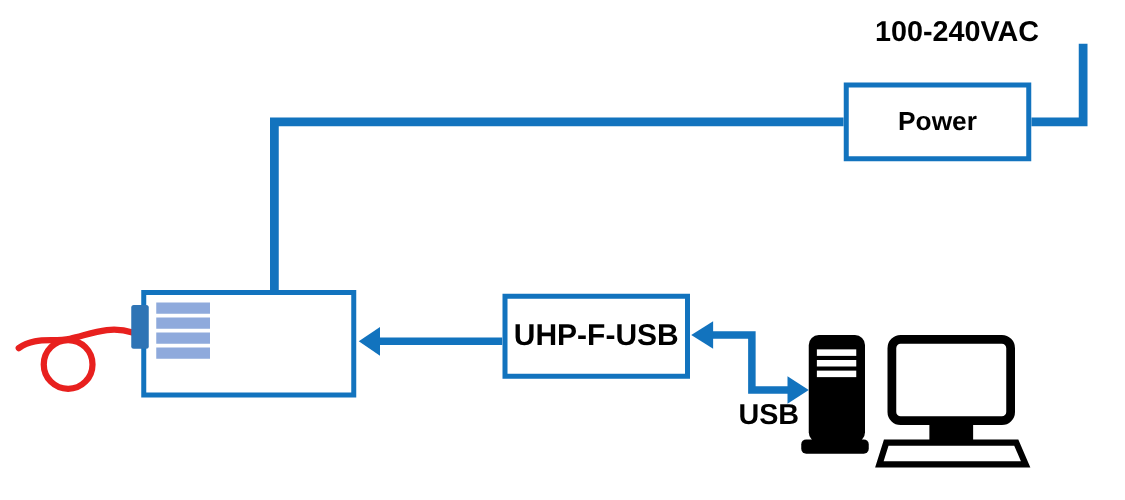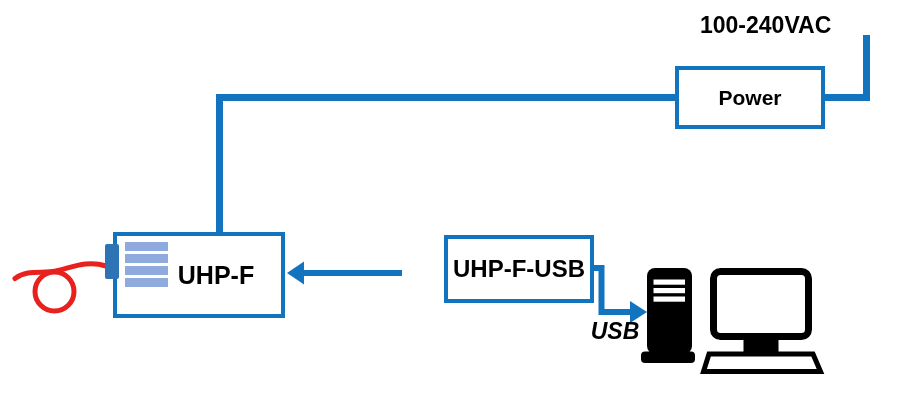--- a/index.html
+++ b/index.html
@@ -42,21 +42,20 @@
     position: absolute;
     left: calc(50% + 17px);
     top: 50%;
     transform: translate(-50%, -50%);
     font-size: 25px;
     white-space: nowrap;
   }
   .box-uhpfusb {
     left: 402px; top: 235px; width: 150px; height: 68px;
     font-size: 24px;
-    margin-left: 42px;
   }
   .vent-bars {
     position: absolute;
     left: 8px; top: 6px;
     z-index: 3;
   }
   .vent-bar {
     width: 43px; height: 9px;
     background: #8FAADC;
     margin-bottom: 3px;
@@ -77,21 +76,20 @@
     white-space: nowrap;
   }
   .label-ac {
     left: 700px; top: 12px; width: 156px;
     font-size: 23px;
   }
   .label-usb {
     left: 589px; top: 318px; width: 52px;
     text-align: center;
     font-size: 23px;
-    font-style: italic;
   }
 </style>
 </head>
 <body>
 
 <div class="canvas">
 
   <svg class="wires" width="900" height="400" viewBox="0 0 900 400">
 
     <path d="M 866.5 35 L 866.5 97.5 L 825 97.5" fill="none" stroke="#1273BE" stroke-width="7"></path>
@@ -130,21 +128,20 @@
     <span>Power</span>
   </div>
 
   <div class="node-box box-uhpf">
     <div class="vent-bars">
       <div class="vent-bar"></div>
       <div class="vent-bar"></div>
       <div class="vent-bar"></div>
       <div class="vent-bar"></div>
     </div>
-    <span class="box-label">UHP-F</span>
   </div>
 
   <div class="fiber-connector"></div>
 
   <div class="node-box box-uhpfusb">
     <span>UHP-F-USB</span>
   </div>
 
   <div class="text-label label-ac">100-240VAC</div>
   <div class="text-label label-usb">USB</div>

